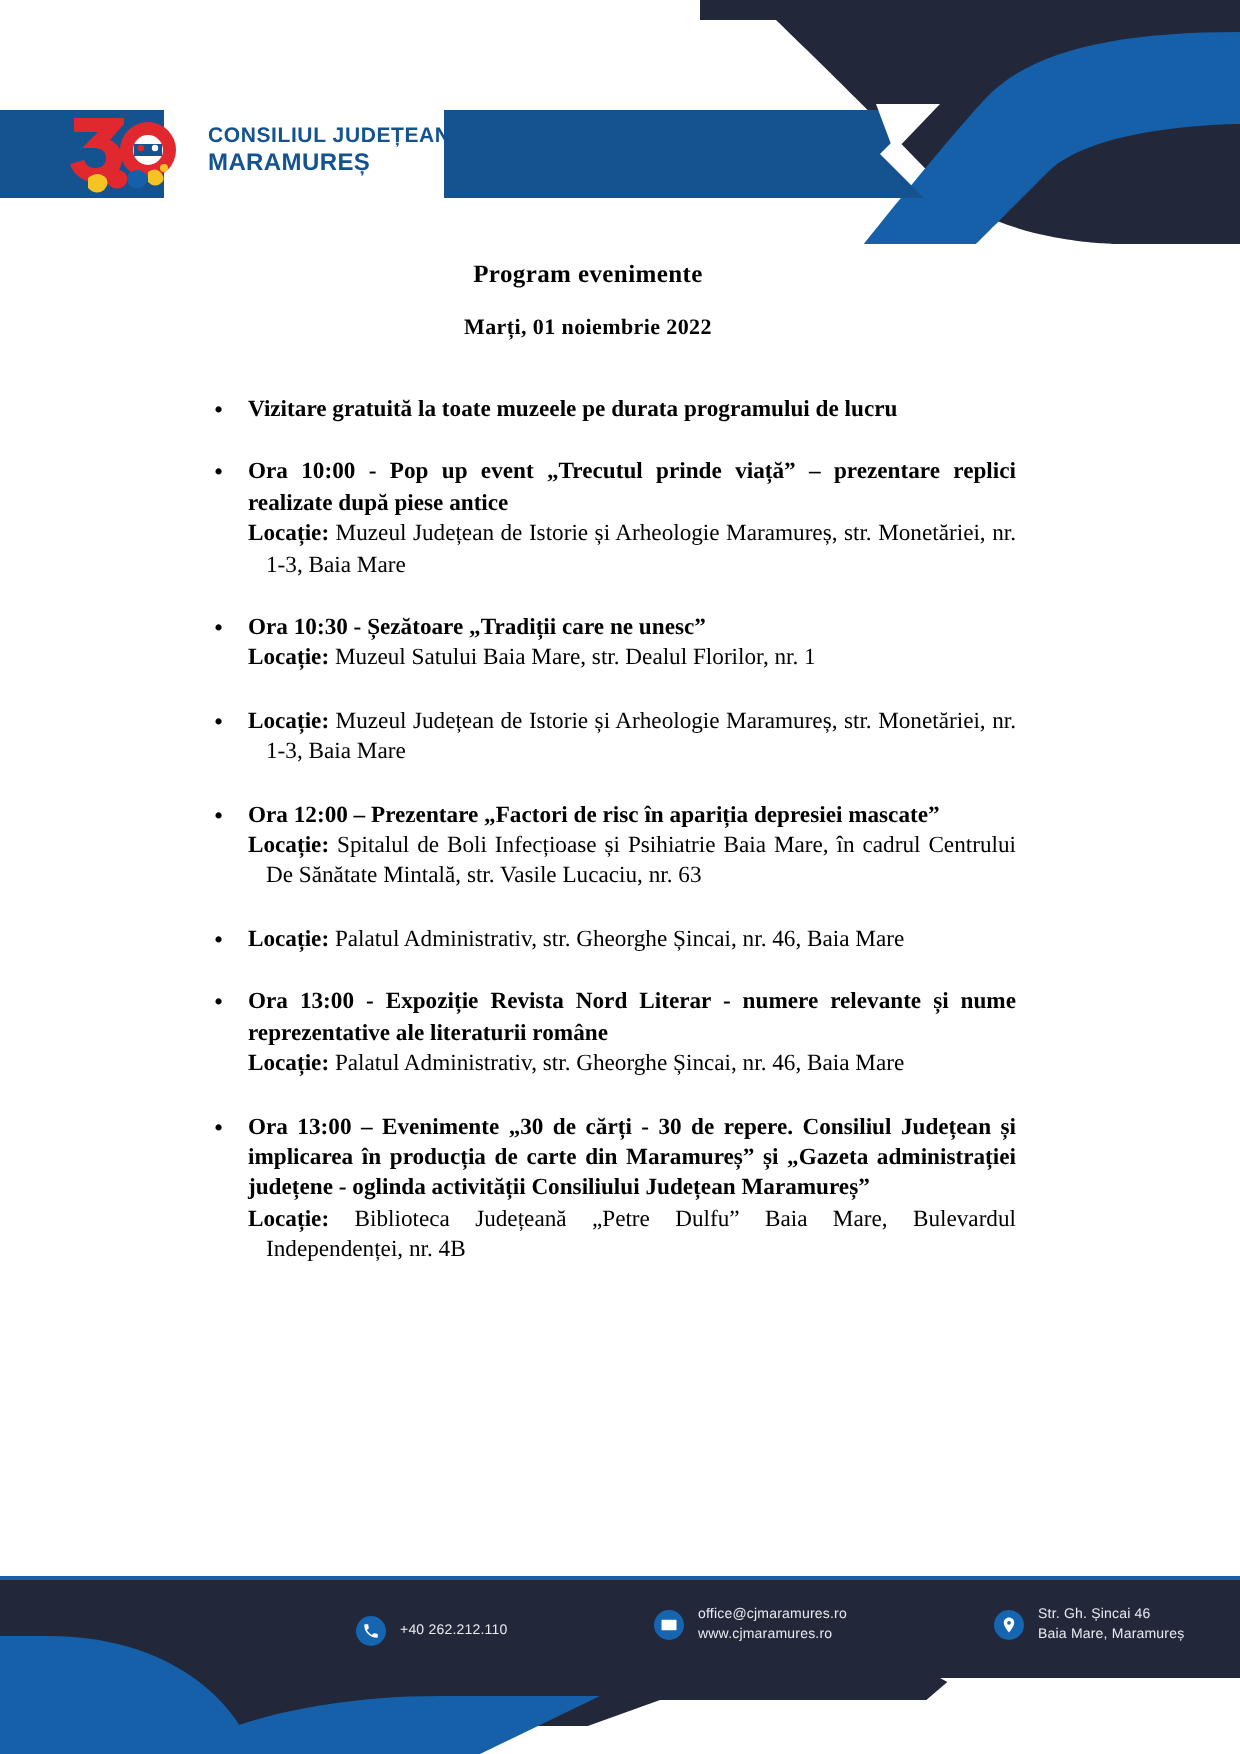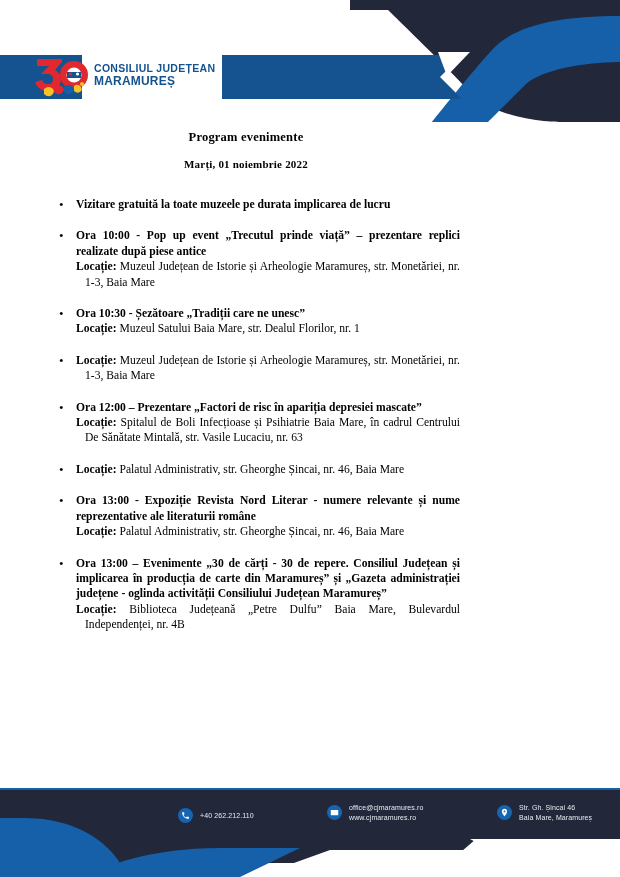--- a/index.html
+++ b/index.html
@@ -26,21 +26,21 @@
   }
   .header-svg { display: block; }
 
   .logo-wrap {
     position: absolute;
     left: 34px;
     top: 52px;
     height: 46px;
     display: flex;
     align-items: center;
-    gap: 6px;
+    gap: 16px;
   }
   .logo-mark {
     position: relative;
     width: 54px;
     height: 44px;
   }
   .logo-text {
     display: flex;
     flex-direction: column;
     justify-content: center;
@@ -63,20 +63,21 @@
     white-space: nowrap;
     margin-top: 2px;
   }
 
   
   .doc {
     position: absolute;
     top: 122px;
     left: 0;
     width: 492px;
+    padding-left: 48px;
   }
   .title-block {
     text-align: center;
     margin-top: 8px;
   }
   .title-main {
     font-size: 12.5px;
     font-weight: bold;
     letter-spacing: 0.2px;
   }
@@ -217,21 +218,21 @@
 </div>
 
 <div class="doc">
 
   <div class="title-block">
     <div class="title-main">Program evenimente</div>
     <div class="title-sub">Marți, 01 noiembrie 2022</div>
   </div>
 
   <ul class="events" id="events-list">
-      <li class="event"><span class="ev-title">Vizitare gratuită la toate muzeele pe durata implicarea de lucru</span></li>
+      <li class="event"><span class="ev-title">Vizitare gratuită la toate muzeele pe durata programului de lucru</span></li>
       <li class="event"><span class="ev-title">Ora 10:00 - Pop up event „Trecutul prinde viață” – prezentare replici realizate după piese antice</span><span class="ev-loc"><span class="lab">Locație:</span><span class="val"> Muzeul Județean de Istorie și Arheologie Maramureș, str. Monetăriei, nr. 1-3, Baia Mare</span></span></li>
       <li class="event"><span class="ev-title">Ora 10:30 - Șezătoare „Tradiții care ne unesc”</span><span class="ev-loc"><span class="lab">Locație:</span><span class="val"> Muzeul Satului Baia Mare, str. Dealul Florilor, nr. 1</span></span></li>
       <li class="event"><span class="ev-loc"><span class="lab">Locație:</span><span class="val"> Muzeul Județean de Istorie și Arheologie Maramureș, str. Monetăriei,  nr. 1-3, Baia Mare</span></span></li>
       <li class="event"><span class="ev-title">Ora 12:00 – Prezentare „Factori de risc în apariția depresiei mascate”</span><span class="ev-loc"><span class="lab">Locație:</span><span class="val"> Spitalul de Boli Infecțioase și Psihiatrie Baia Mare, în cadrul Centrului De Sănătate Mintală, str. Vasile Lucaciu, nr. 63</span></span></li>
       <li class="event"><span class="ev-loc"><span class="lab">Locație:</span><span class="val"> Palatul Administrativ, str. Gheorghe Șincai, nr. 46, Baia Mare</span></span></li>
       <li class="event"><span class="ev-title">Ora 13:00 - Expoziție Revista Nord Literar - numere relevante și nume reprezentative ale literaturii române</span><span class="ev-loc"><span class="lab">Locație:</span><span class="val"> Palatul Administrativ, str. Gheorghe Șincai, nr. 46, Baia Mare</span></span></li>
       <li class="event"><span class="ev-title">Ora 13:00 – Evenimente „30 de cărți - 30 de repere. Consiliul Județean și implicarea în producția de carte din Maramureș” și „Gazeta administrației județene - oglinda activității Consiliului Județean Maramureș”</span><span class="ev-loc"><span class="lab">Locație:</span><span class="val"> Biblioteca Județeană „Petre Dulfu” Baia Mare, Bulevardul Independenței, nr. 4B</span></span></li>
     </ul>
 </div>
 

